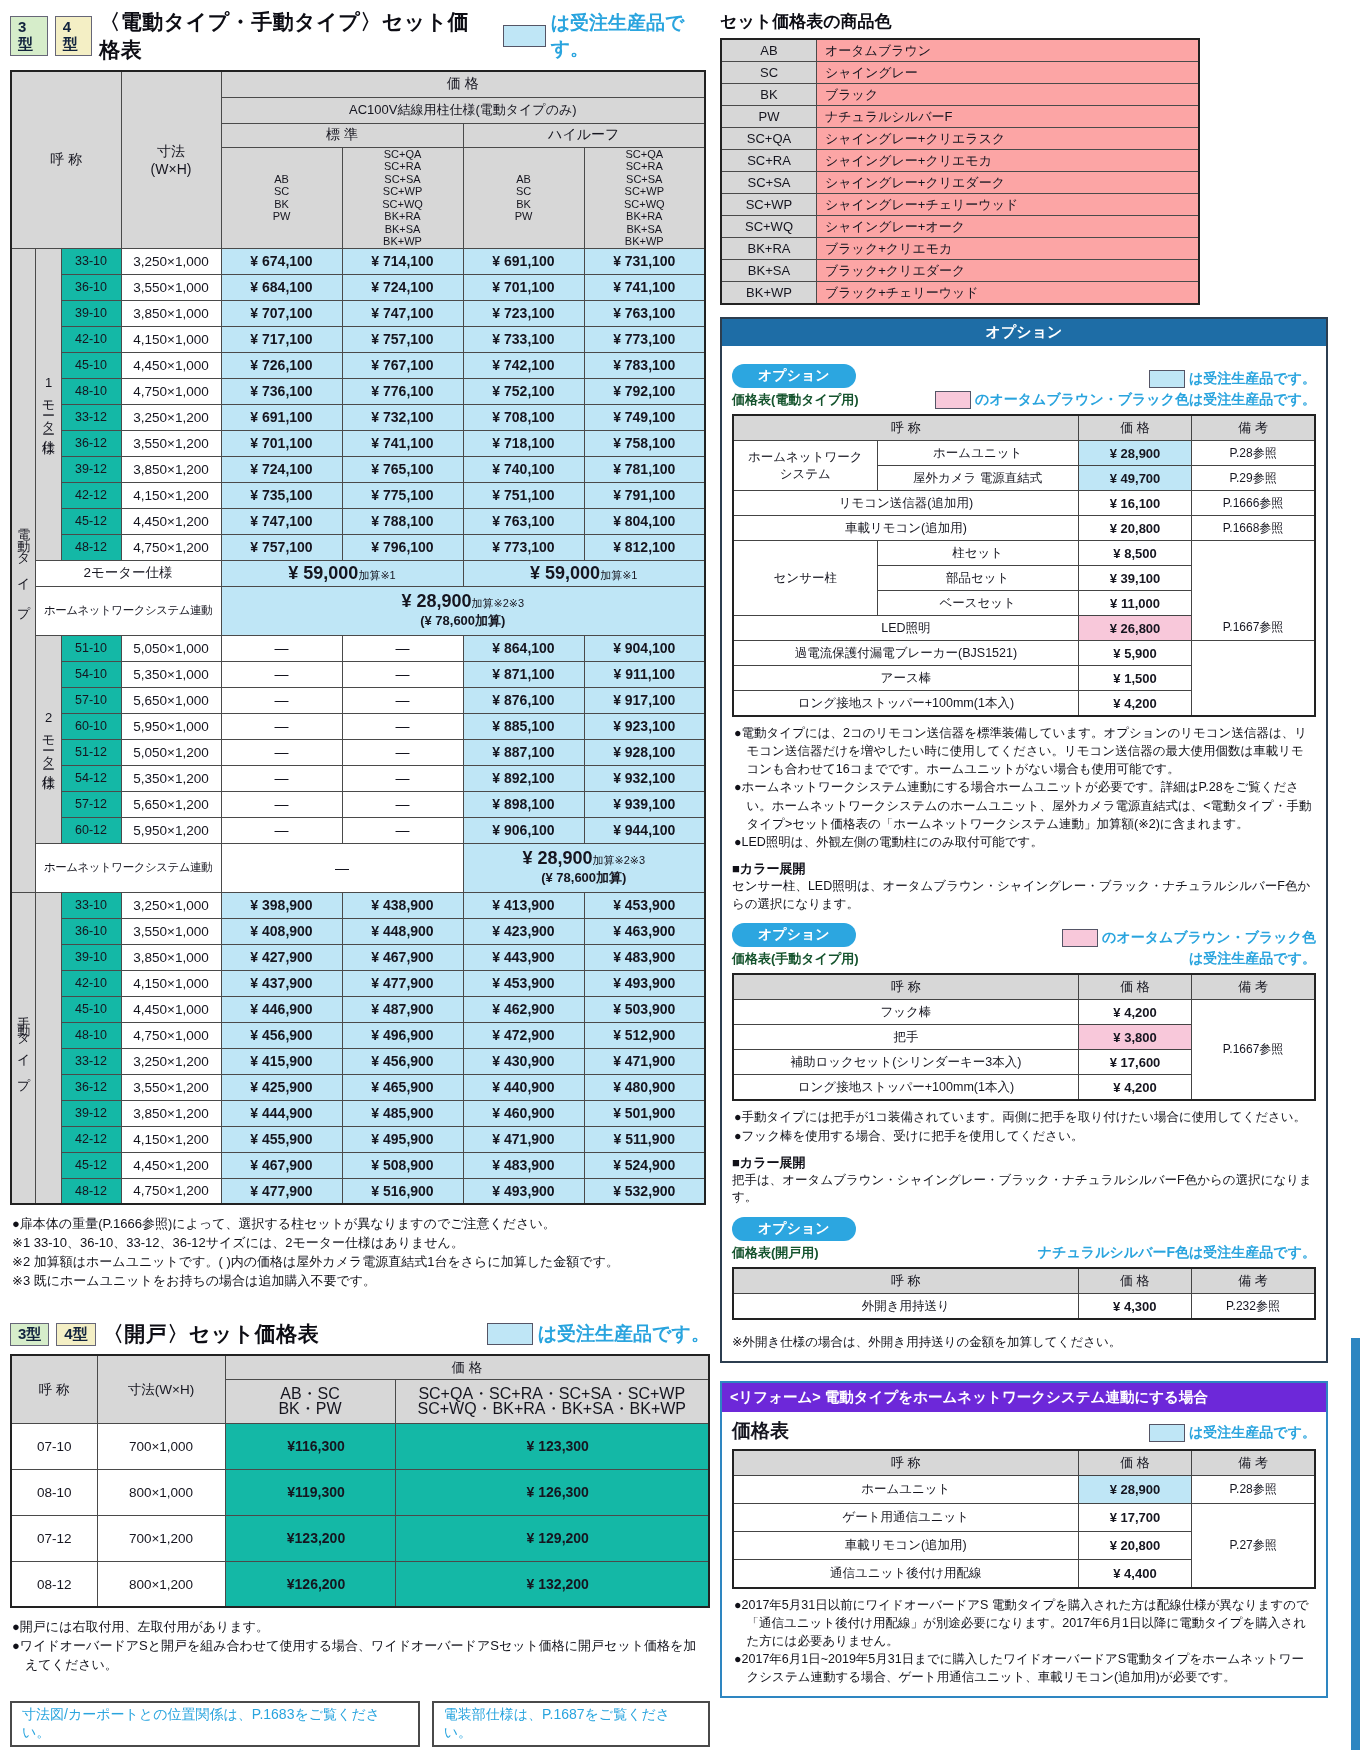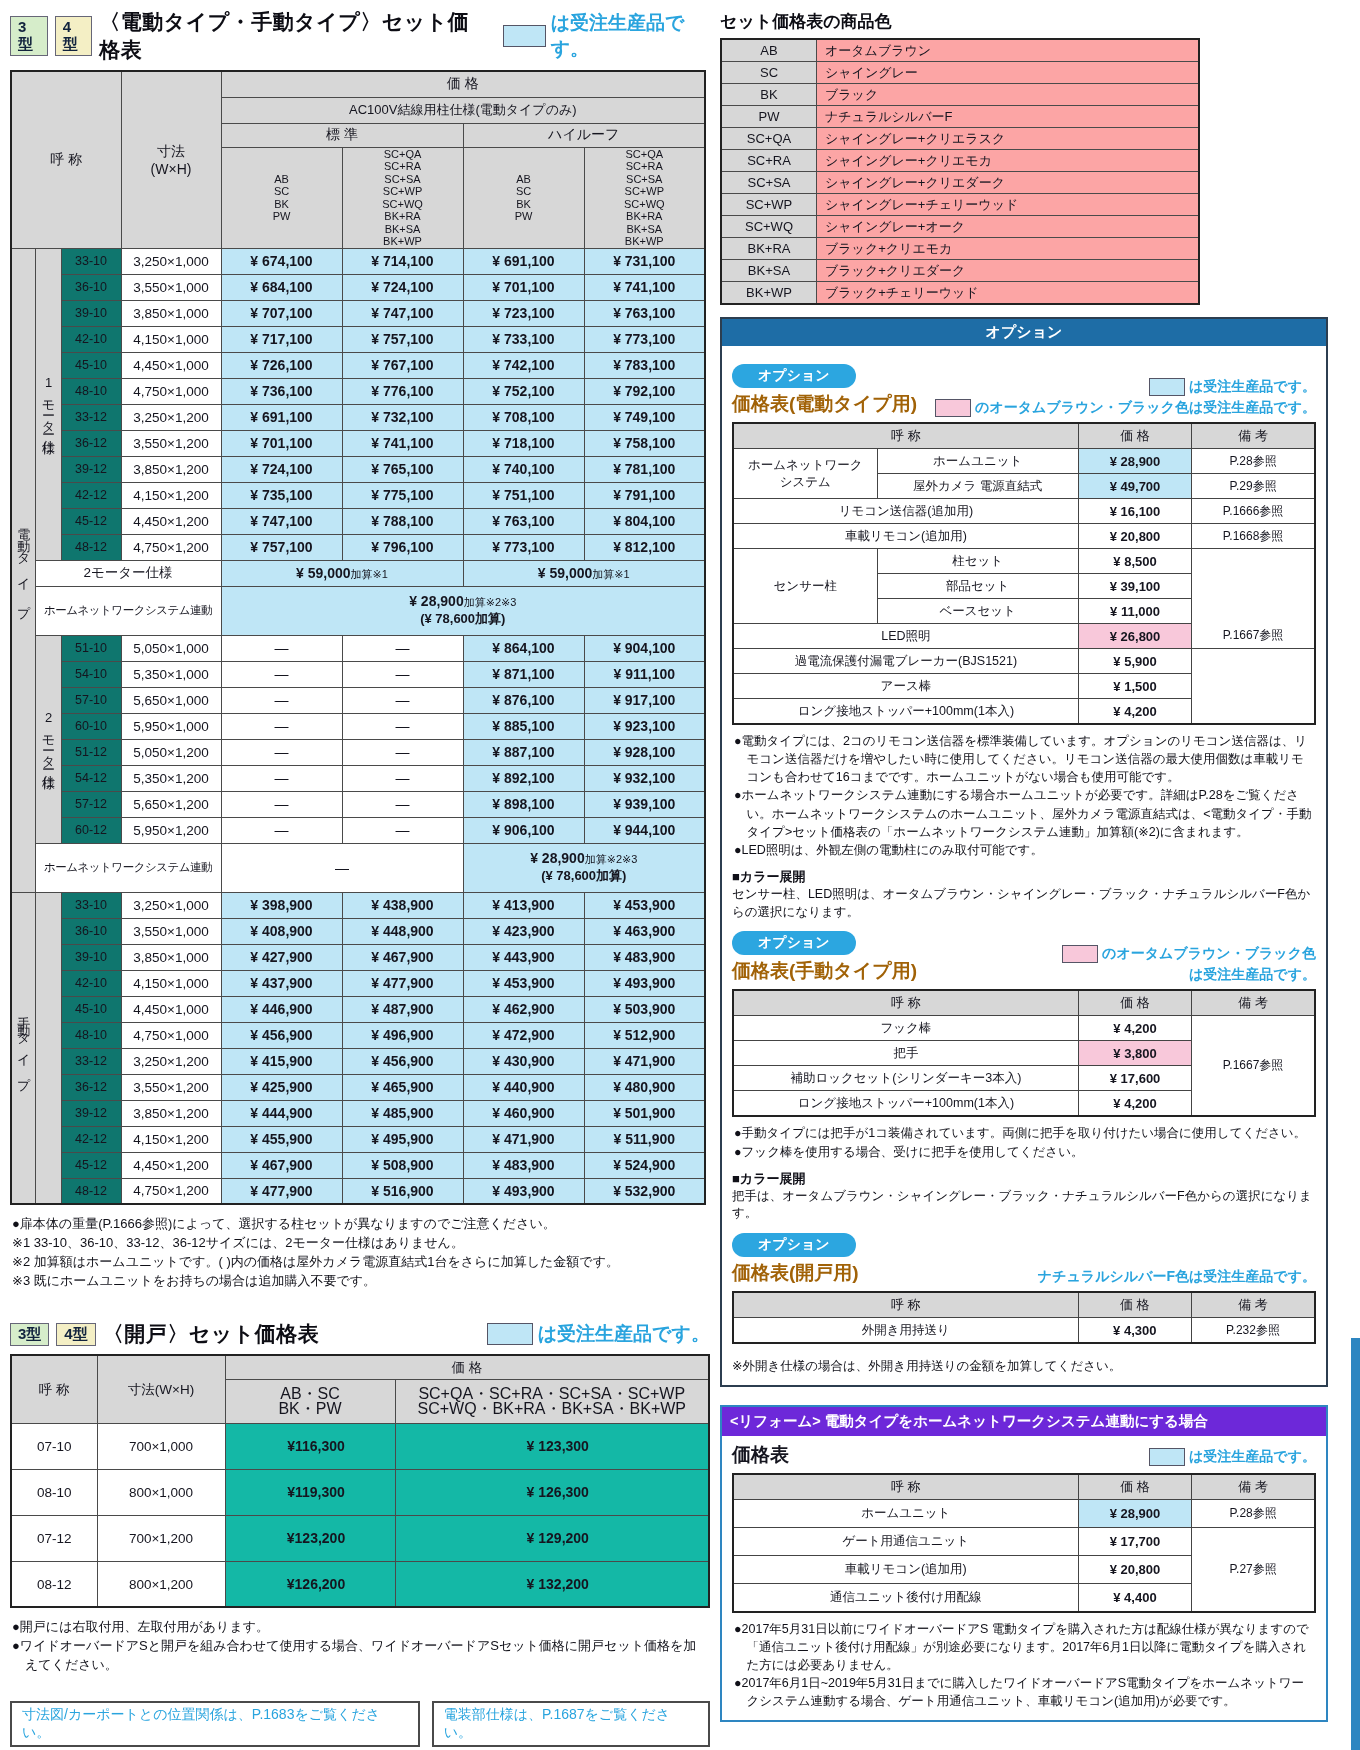--- a/index.html
+++ b/index.html
@@ -28,27 +28,27 @@
   .set tr.h3{height:24px;}
   .set tr.tall{height:49px;}
   .set .hd{background:#d7d7d7;font-size:14px;font-weight:normal;}
   .set .hd.ac{font-size:13px;}
   .set .hd.cl{font-size:11px;line-height:12.5px;}
   .pl{white-space:pre-line;}
   .set .vlab{background:#d7d7d7;writing-mode:vertical-rl;text-orientation:upright;font-size:13px;}
   .set .vlab.lsb{letter-spacing:12px;}
   .set .vlab.lsm{letter-spacing:8px;}
   .set .vlab.lss{letter-spacing:2px;}
-  .set td.n{font-size:12.5px;background:#0f766e;}
+  .set td.n{font-size:12.5px;background:#14b8a6;}
   .set td.s{font-size:13.5px;background:#fff;}
   .set td.p{background:#bfe6f6;font-weight:bold;font-size:14px;}
   .set td.d{background:#fff;font-weight:normal;font-size:14px;}
   .set td.lbl{background:#fff;font-size:13.5px;}
   .set td.lblh{background:#fff;font-size:11.5px;letter-spacing:-0.5px;}
-  .bb{font-weight:bold;font-size:14px;}
+  .bb{font-weight:bold;font-size:18px;}
   .sm{font-weight:normal;font-size:11px;}
   .b2{font-weight:bold;font-size:13px;}
 
   .notes{margin:10px 2px 0 2px;}
   .bul{font-size:13px;line-height:1.45;padding-left:1em;text-indent:-1em;color:#101018;}
 
   
   .second-title{margin-top:30px;}
   table.kset{border-collapse:collapse;table-layout:fixed;width:698px;border:2px solid #222;}
   .kset td{border:1px solid #4a4a4a;text-align:center;vertical-align:middle;font-size:13.5px;padding:0;}
@@ -67,21 +67,21 @@
   table.ctab{border-collapse:collapse;width:100%;border:2px solid #222;}
   .ctab td{border:1px solid #4a4a4a;font-size:13px;height:19px;vertical-align:middle;}
   .ctab td.cc{background:#d7d7d7;text-align:center;width:92px;}
   .ctab td.cn{background:#fca5a5;padding-left:8px;}
 
   .panel{border:2px solid #2c3e50;margin-top:12px;background:#fff;}
   .panel-bar{background:#1e6da6;color:#fff;font-weight:bold;font-size:15px;text-align:center;padding:4px 0;}
   .panel-in{padding:8px 10px 10px 10px;}
   .pill{display:inline-block;background:#2ca6e0;color:#fff;font-weight:bold;font-size:14px;padding:3px 26px;border-radius:15px;}
   .sec-head{display:flex;justify-content:space-between;align-items:flex-end;margin-top:10px;}
-  .sec-left .stitle{font-weight:bold;font-size:19px;color:#a16207;margin-top:3px;}
+  .sec-left .stitle{font-weight:bold;font-size:13px;color:#14532d;margin-top:3px;}
   .lg{display:flex;align-items:center;gap:4px;justify-content:flex-end;color:#29a4de;font-weight:bold;font-size:14px;margin-top:3px;}
   table.opt-t{border-collapse:collapse;width:100%;border:2px solid #222;margin-top:5px;}
   .opt-t td{border:1px solid #444;height:24px;font-size:12.5px;text-align:center;vertical-align:middle;padding:0 2px;}
   .opt-t td.hdr{background:#d7d7d7;font-size:13px;}
   .opt-t td.op{font-weight:bold;font-size:13px;width:112px;}
   .opt-t td.no{font-size:12px;width:122px;}
   .opt-t td.bgB{background:#bfe6f6;}
   .opt-t td.bgP{background:#f8c8da;}
   .opt-t td.vbot{vertical-align:bottom;padding-bottom:4px;}
   .chead{font-size:13px;font-weight:bold;margin-top:9px;color:#101018;}

